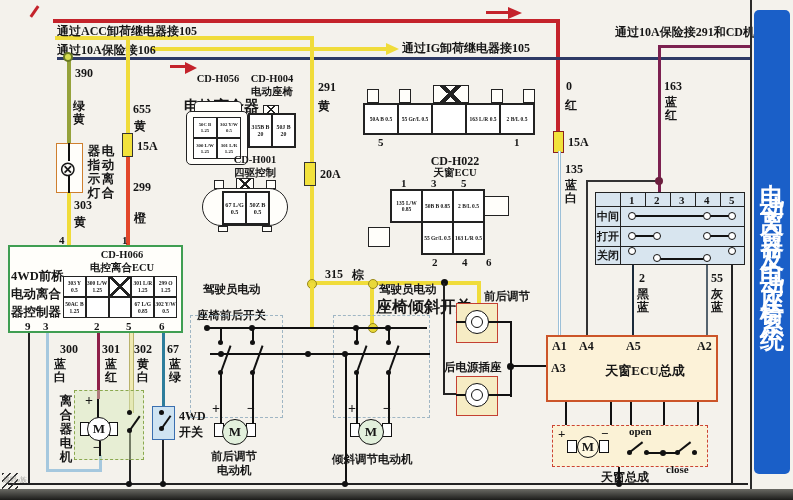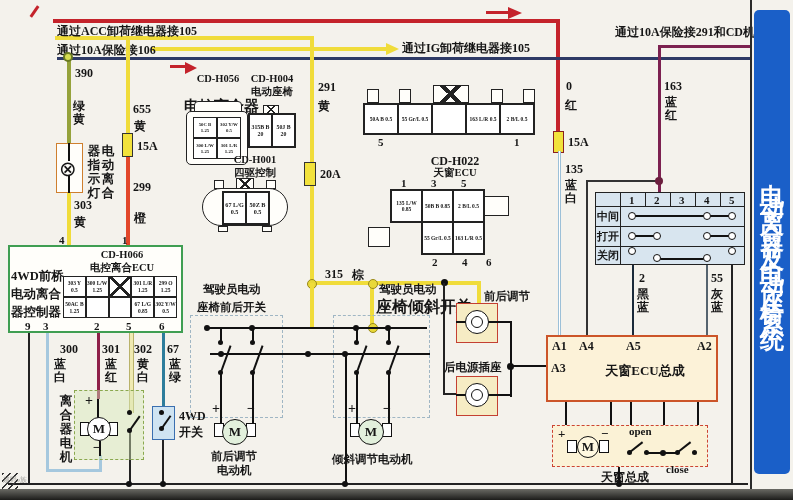--- a/index.html
+++ b/index.html
@@ -231,21 +231,21 @@
   <div class="w" style="left:310px;top:283px;width:3.5px;height:45px;background:var(--yellow);"></div>
   <div class="w" style="left:370px;top:283px;width:3.5px;height:45px;background:var(--yellow);"></div>
   <div class="ydot" style="left:368px;top:279px;"></div>
   <div class="ydot" style="left:368px;top:323px;"></div>
   <div class="dot" style="left:441px;top:279px;width:7px;height:7px;"></div>
   <div class="w" style="left:443px;top:283px;width:2px;height:112px;background:#222;"></div>
   <div class="w" style="left:443px;top:393px;width:13px;height:2px;background:#222;"></div>
   <div class="w" style="left:477px;top:281px;width:3.5px;height:24px;background:var(--yellow);"></div>
 
   <div class="lbl" style="left:203px;top:282px;font-size:11.5px;">驾驶员电动</div>
-  <div class="lbl" style="left:197px;top:300px;font-size:11.5px;">座椅前后开关</div>
+  <div class="lbl" style="left:197px;top:308px;font-size:11.5px;">座椅前后开关</div>
   <div class="lbl" style="left:379px;top:282px;font-size:11.5px;">驾驶员电动</div>
   <div class="lbl" style="left:376px;top:297px;font-size:16px;">座椅倾斜开关</div>
   <div class="dashbox" style="left:190px;top:315px;width:93px;height:103px;border-color:#9fb6c4;"></div>
   <div class="dashbox" style="left:333px;top:315px;width:97px;height:103px;border-color:#9fb6c4;"></div>
   <div class="w" style="left:205px;top:327px;width:222px;height:2px;background:#111;"></div>
   <div class="w" style="left:210px;top:353px;width:220px;height:2px;background:#111;"></div>
   <div class="dot" style="left:204px;top:325px;"></div>
   <div class="dot" style="left:249px;top:325px;"></div>
   <div class="dot" style="left:353px;top:325px;"></div>
   <div class="dot" style="left:385px;top:325px;"></div>

